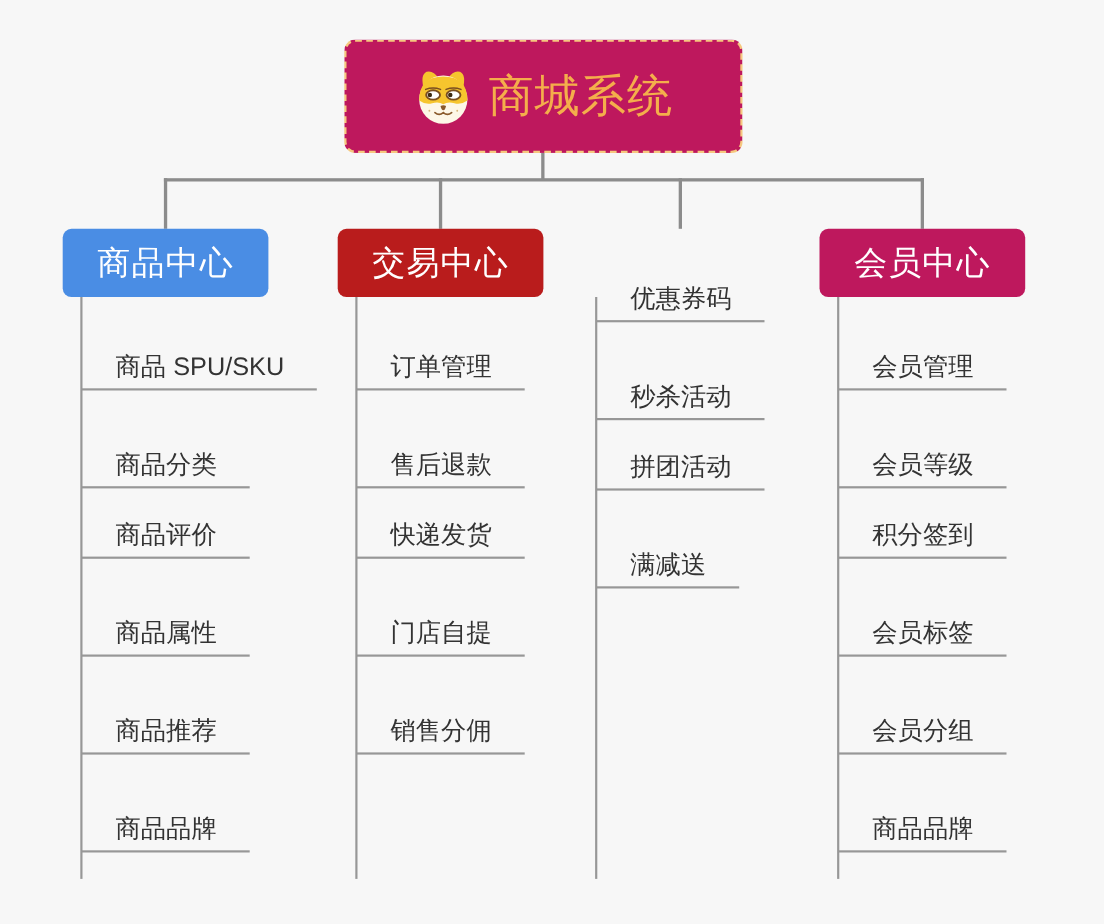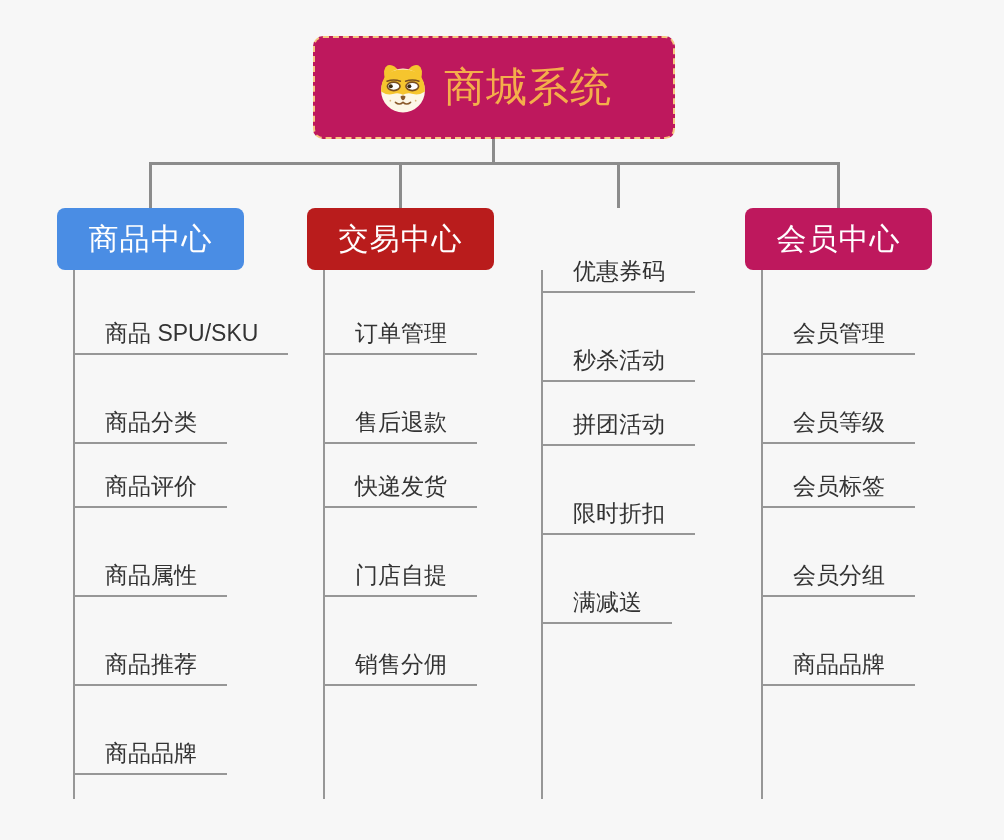--- a/index.html
+++ b/index.html
@@ -130,39 +130,39 @@
       <div class="item">
           <span class="item-label">优惠券码</span>
         </div>
       <div class="item">
           <span class="item-label">秒杀活动</span>
         </div>
       <div class="item">
           <span class="item-label">拼团活动</span>
         </div>
       <div class="item">
-          <span class="item-label">限时折扣</span>
-        </div>
-      <div class="item">
           <span class="item-label">满减送</span>
         </div>
     </div>
   </div>
 
   <div class="column col-4">
     <div class="branch-header" style="background-color: #be185d;">会员中心</div>
     <div class="spine"></div>
     <div class="items">
       <div class="item">
           <span class="item-label">会员管理</span>
         </div>
       <div class="item">
           <span class="item-label">会员等级</span>
         </div>
       <div class="item">
+          <span class="item-label">积分签到</span>
+        </div>
+      <div class="item">
           <span class="item-label">会员标签</span>
         </div>
       <div class="item">
           <span class="item-label">会员分组</span>
         </div>
       <div class="item">
           <span class="item-label">商品品牌</span>
         </div>
     </div>
   </div>

